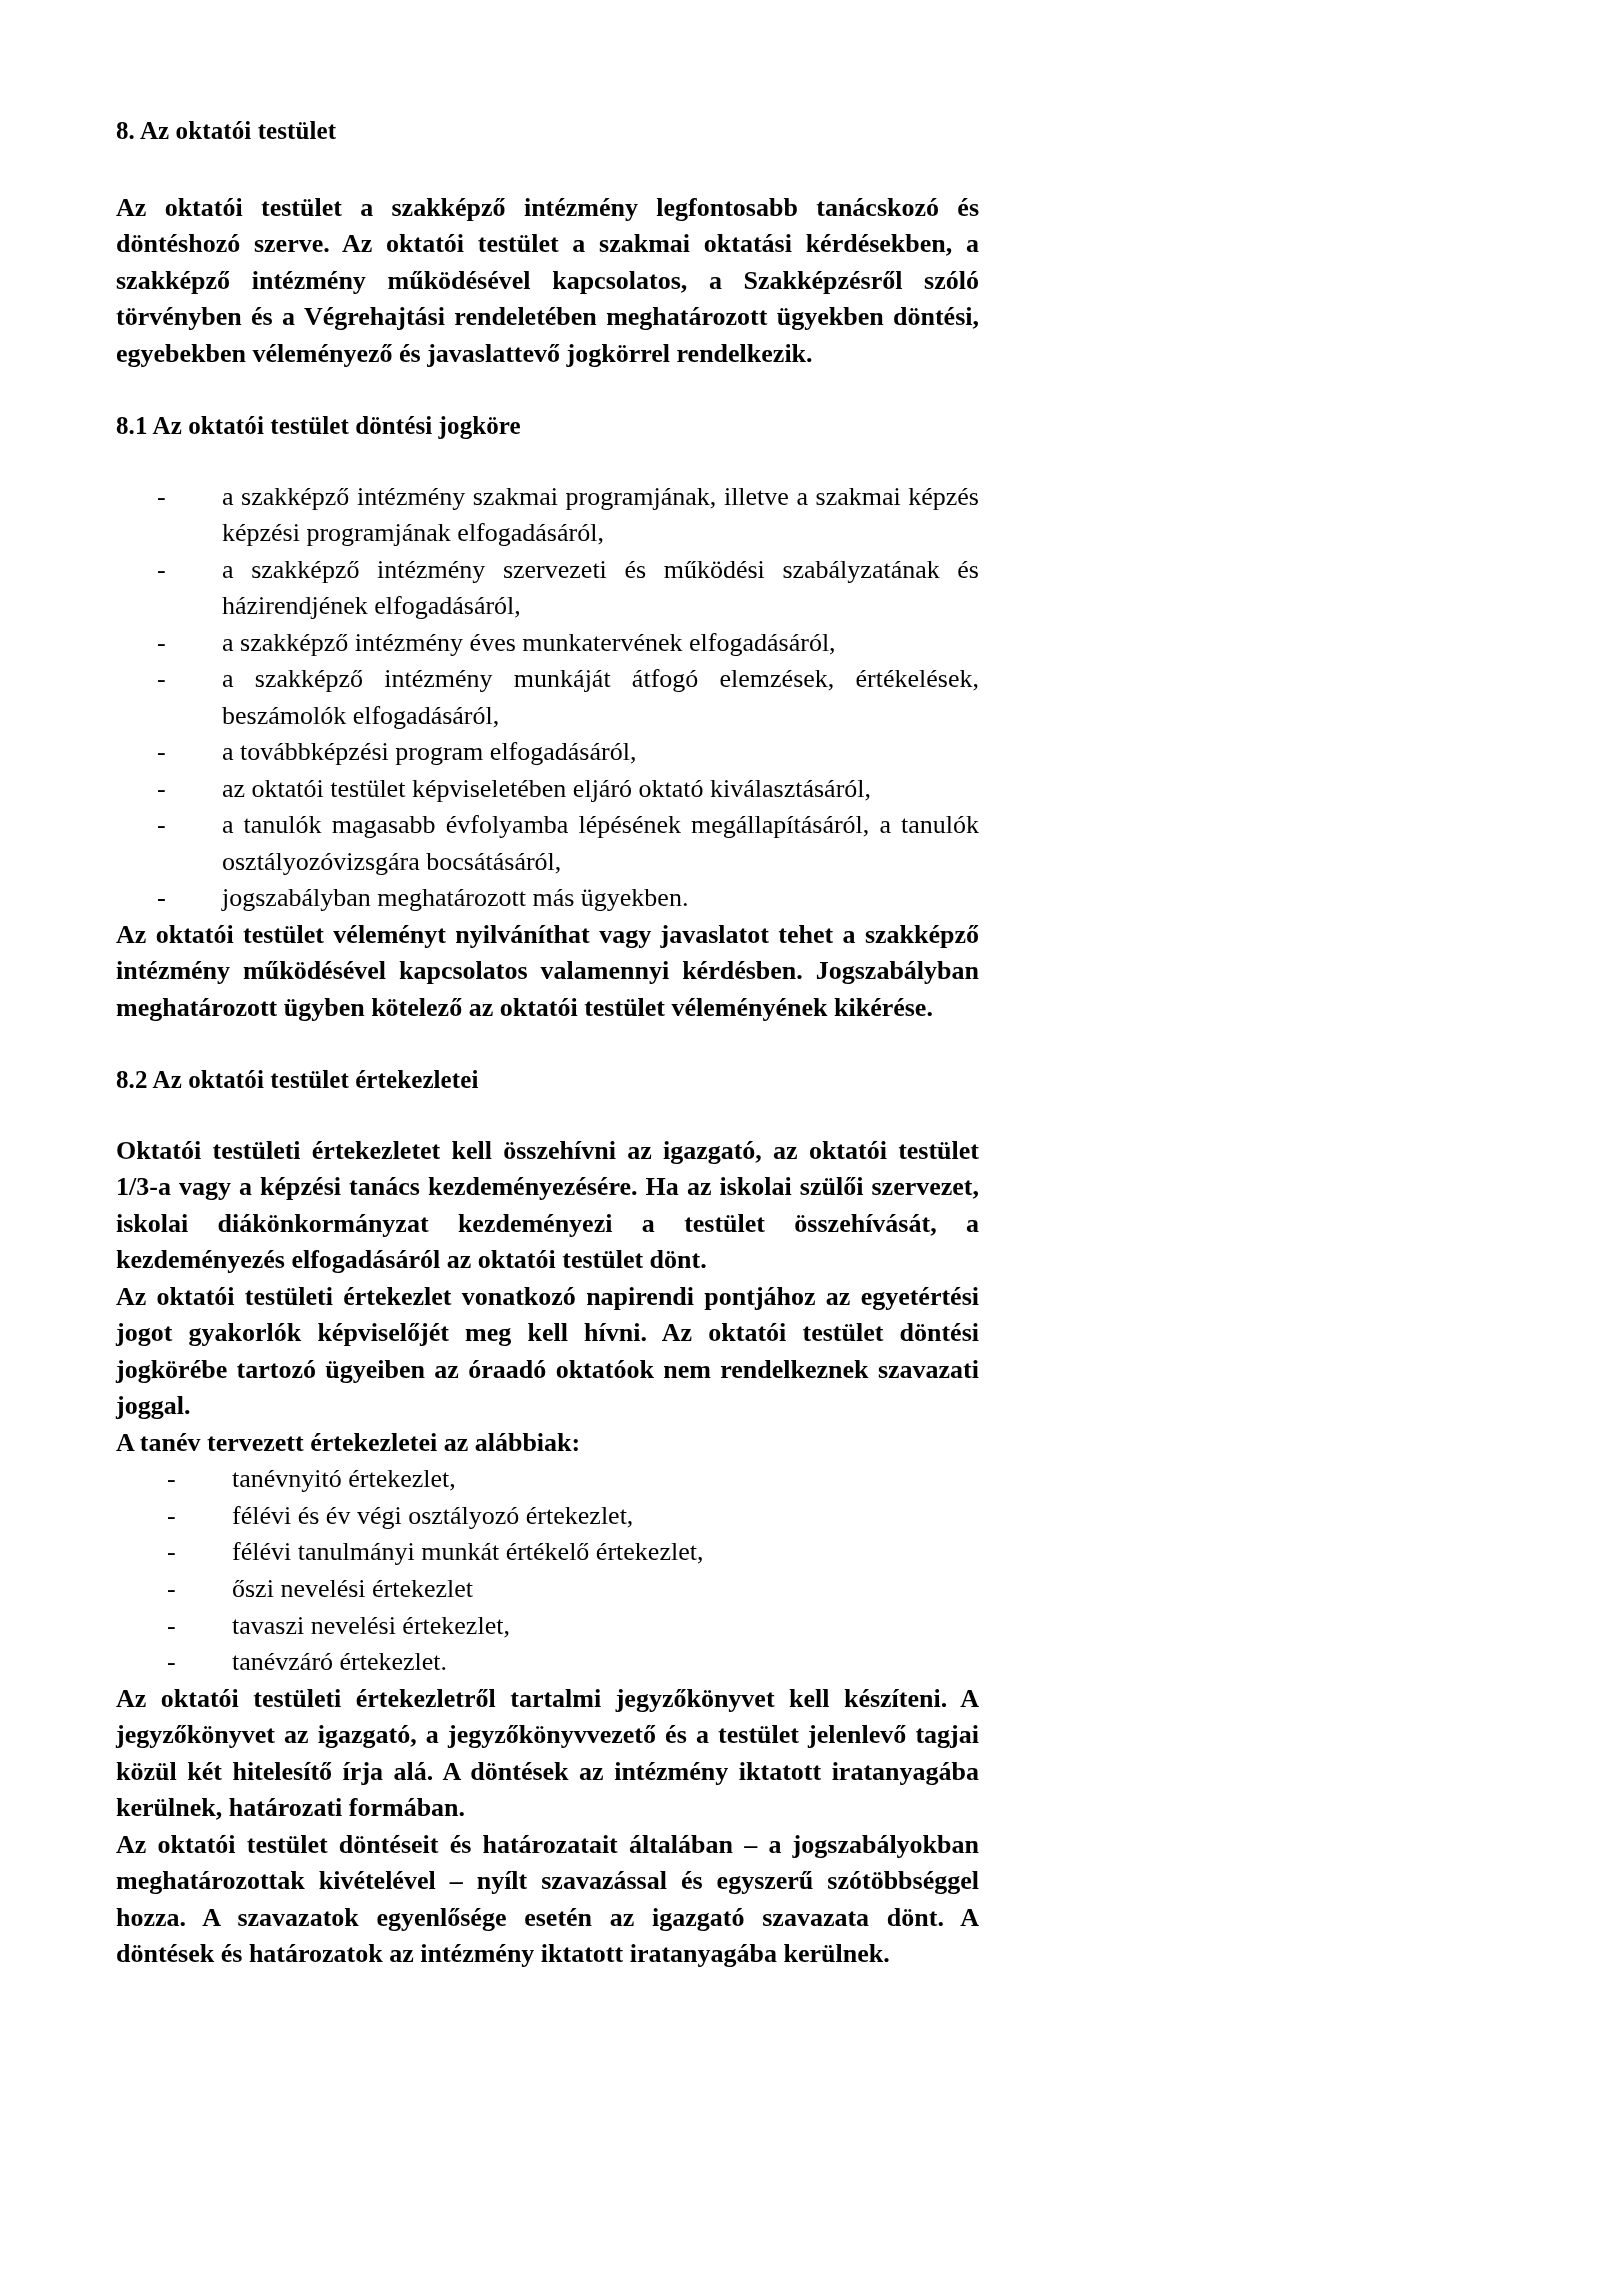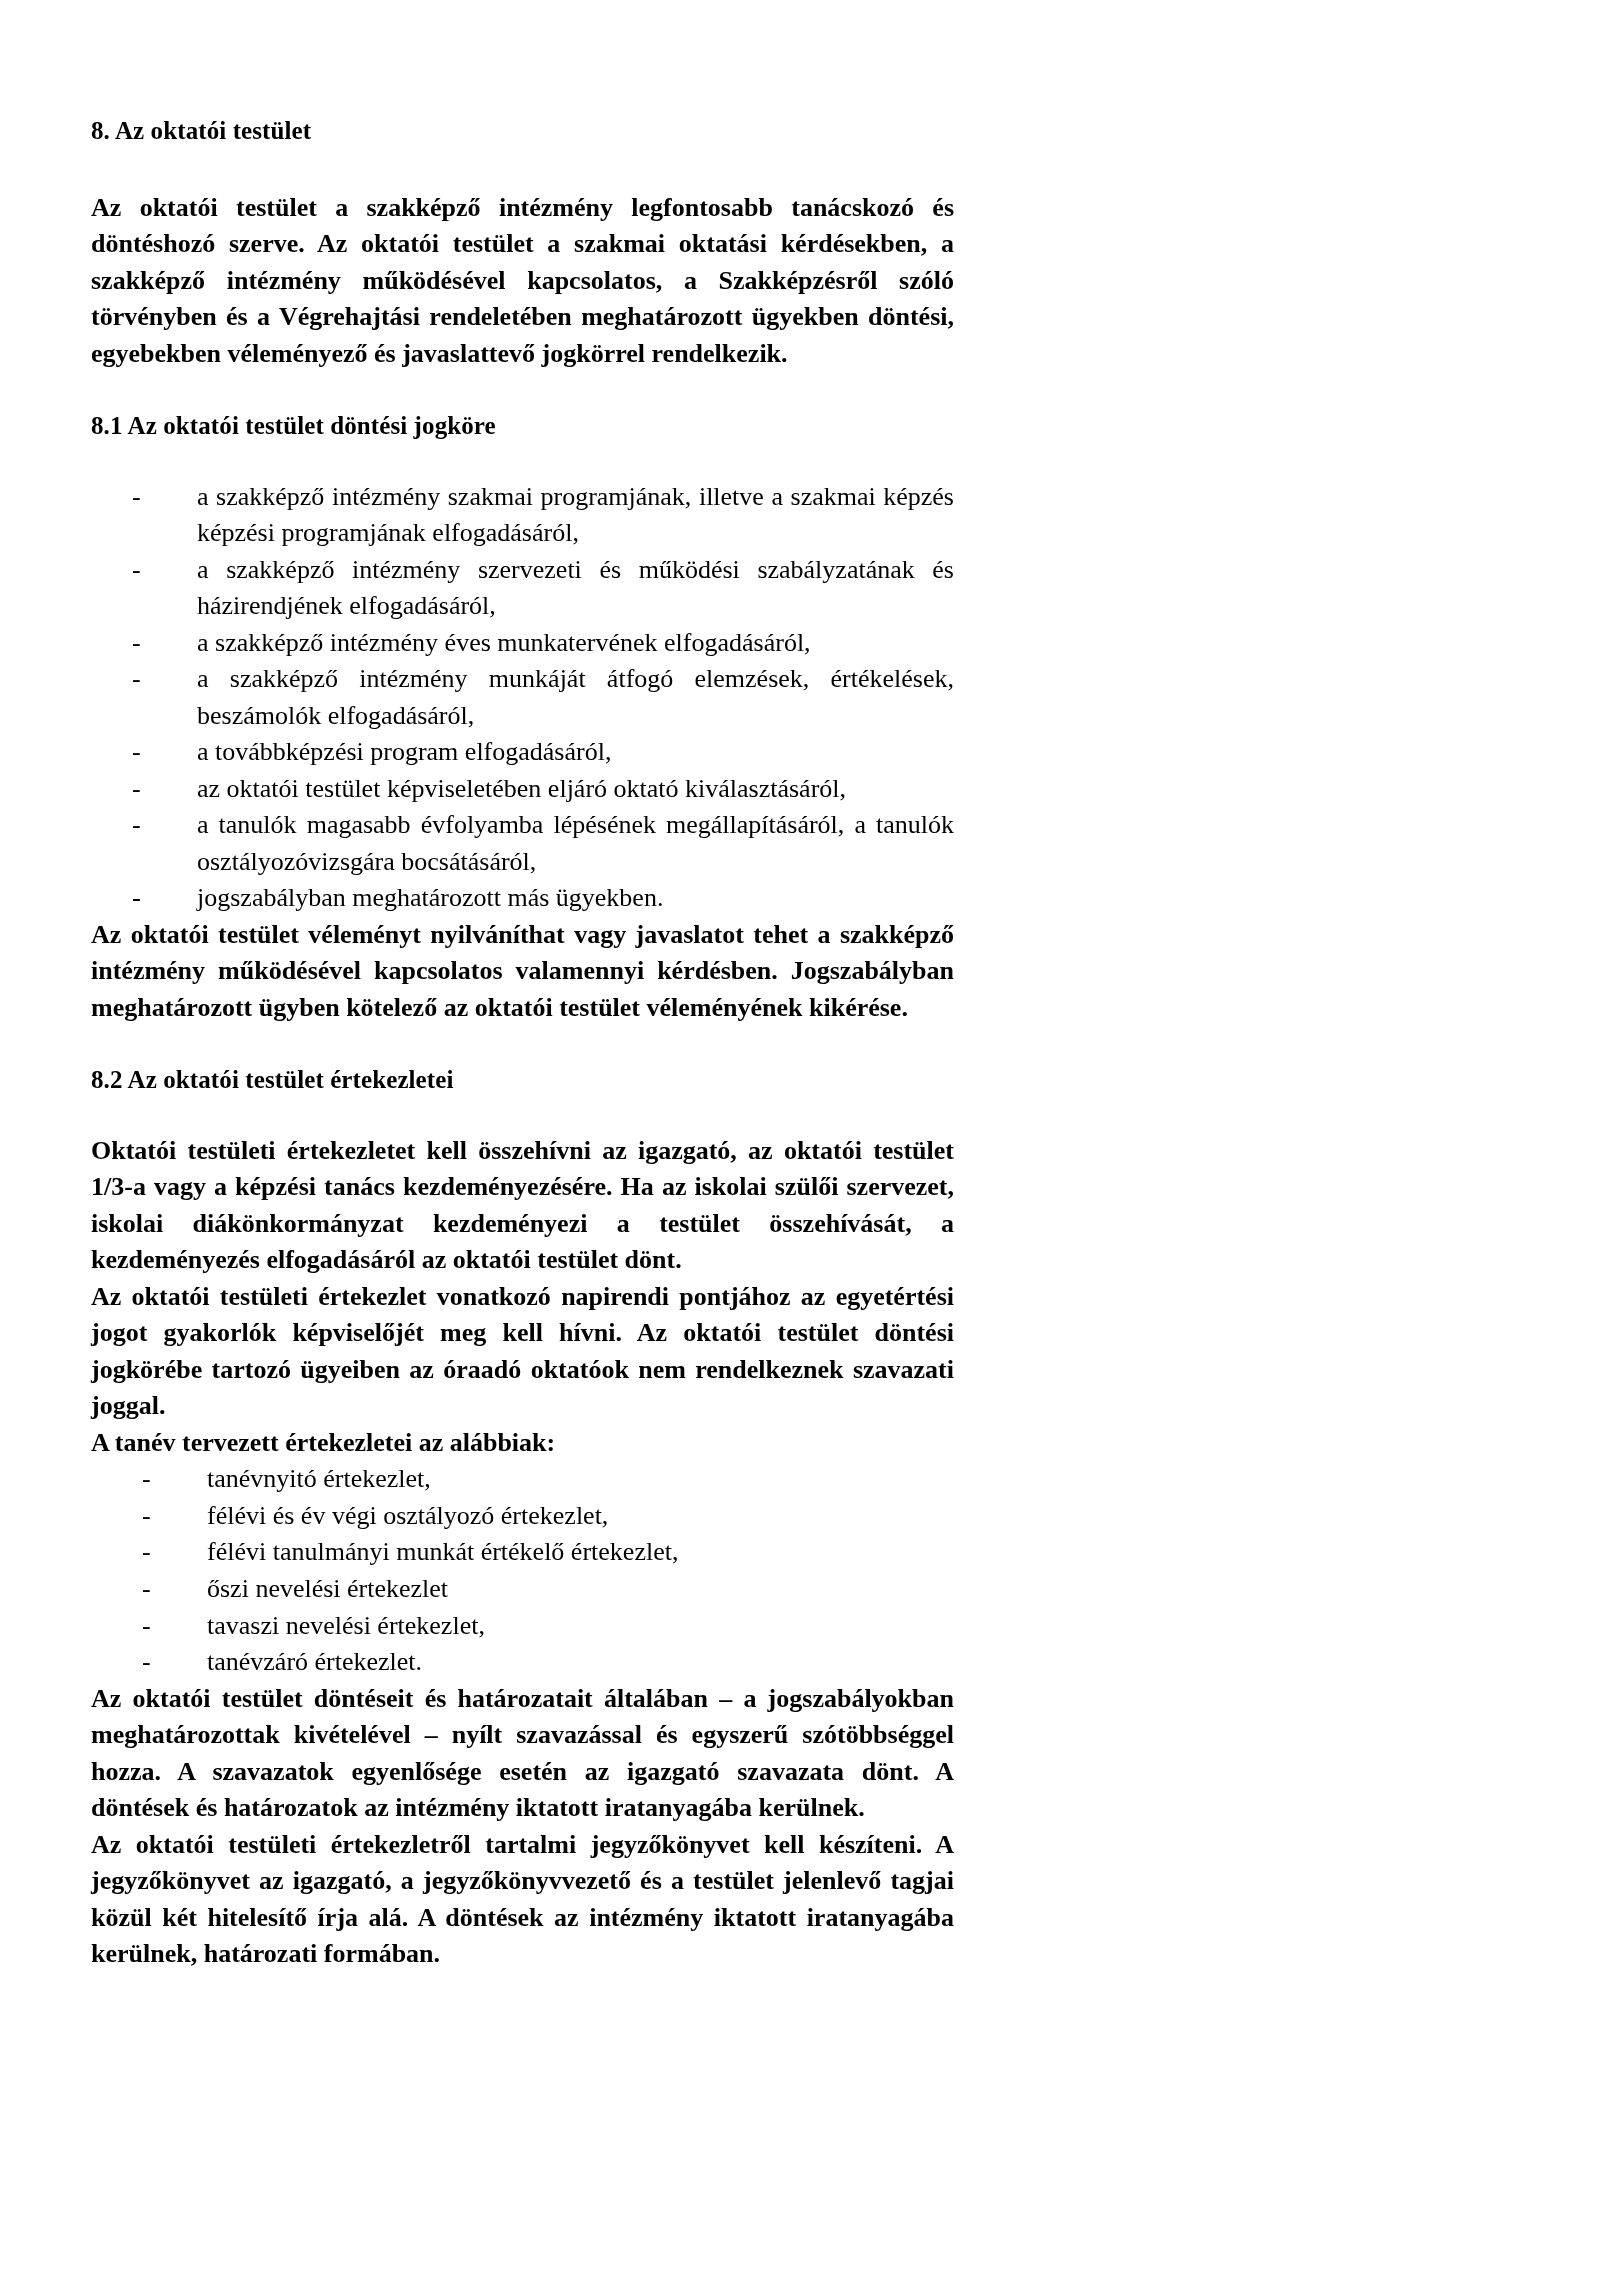--- a/index.html
+++ b/index.html
@@ -12,21 +12,21 @@
     font-family: "Liberation Serif", "DejaVu Serif", serif;
     color: #000000;
   }
   .page {
     position: relative;
     width: 1621px;
     height: 2292px;
     margin: 0 auto;
     background: #ffffff;
     box-sizing: border-box;
-    padding: 116px 174px 59px 91px;
+    padding: 116px 174px 59px 116px;
     overflow: hidden;
   }
   .content {
     width: 863px;
     position: relative;
   }
   h1.sec-title,
   h2.subsec-title {
     font-weight: bold;
     font-size: 25px;
@@ -180,20 +180,20 @@
         <span class="dash">-</span>
         <span>tavaszi nevelési értekezlet,</span>
       </li>
       <li>
         <span class="dash">-</span>
         <span>tanévzáró értekezlet.</span>
       </li>
     </ul>
 
     <div class="para-group">
+      <p class="body-text">Az oktatói testületi értekezletről tartalmi jegyzőkönyvet kell készíteni. A jegyzőkönyvet az igazgató, a jegyzőkönyvvezető és a testület jelenlevő tagjai közül két hitelesítő írja alá. A döntések az intézmény iktatott iratanyagába kerülnek, határozati formában.</p>
       <p class="body-text">Az oktatói testület döntéseit és határozatait általában – a jogszabályokban meghatározottak kivételével – nyílt szavazással és egyszerű szótöbbséggel hozza. A szavazatok egyenlősége esetén az igazgató szavazata dönt. A döntések és határozatok az intézmény iktatott iratanyagába kerülnek.</p>
-      <p class="body-text">Az oktatói testületi értekezletről tartalmi jegyzőkönyvet kell készíteni. A jegyzőkönyvet az igazgató, a jegyzőkönyvvezető és a testület jelenlevő tagjai közül két hitelesítő írja alá. A döntések az intézmény iktatott iratanyagába kerülnek, határozati formában.</p>
     </div>
 
   </div>
 
 </div>
 
 
 </body></html>

